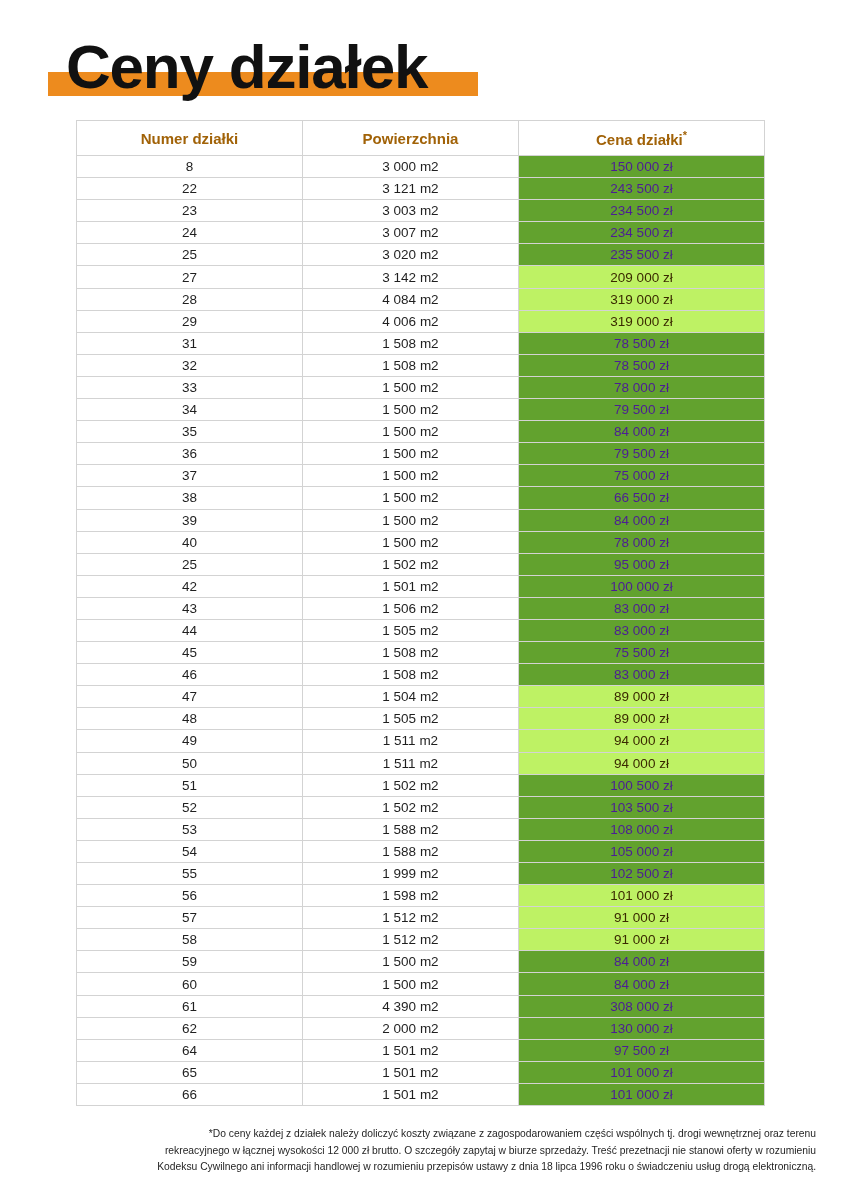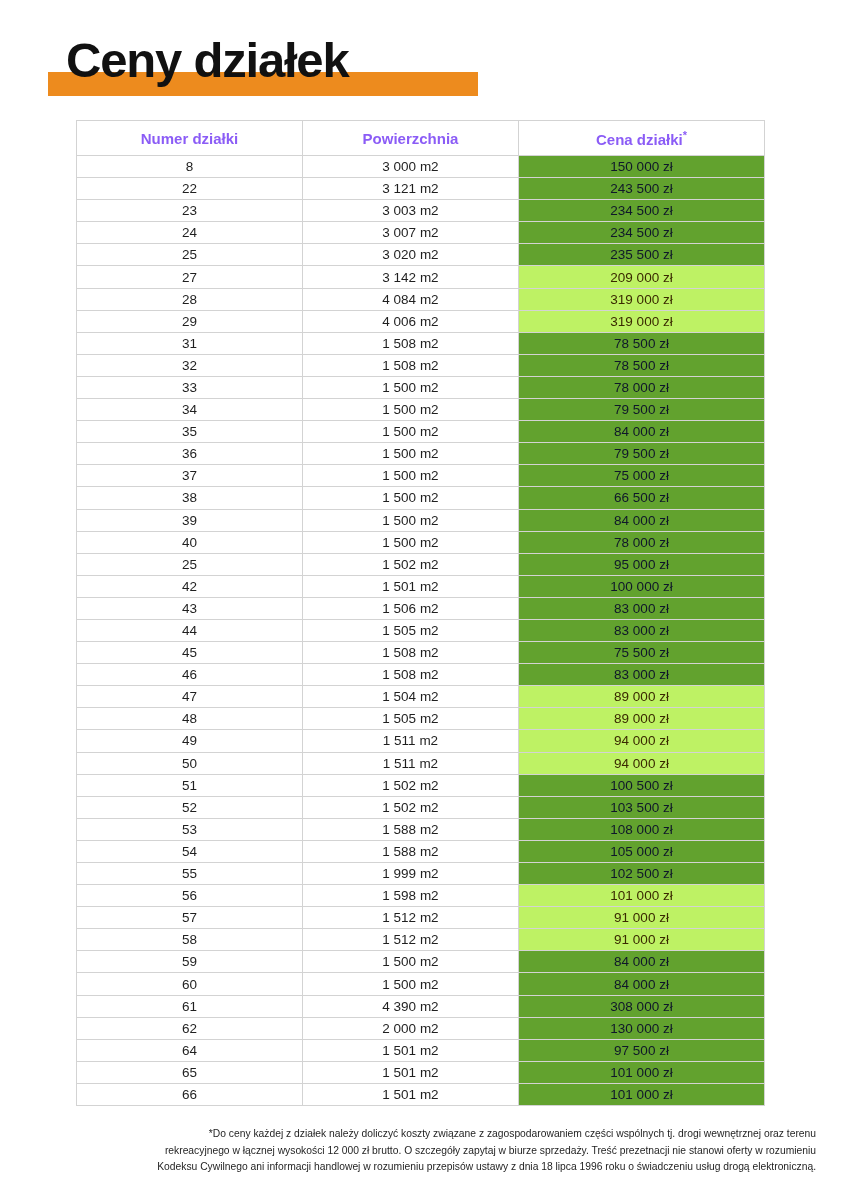--- a/index.html
+++ b/index.html
@@ -26,21 +26,21 @@
     left: 48px;
     top: 72px;
     width: 430px;
     height: 24px;
     background: #ED8B1E;
   }
   .title-text {
     position: absolute;
     left: 66px;
     top: 36px;
-    font-size: 49px;
+    font-size: 62px;
     font-weight: bold;
     letter-spacing: -1.2px;
     color: #111111;
     line-height: 1;
     white-space: nowrap;
   }
 
   
   .table-wrap {
     position: absolute;
@@ -64,33 +64,33 @@
     vertical-align: middle;
     padding: 0;
     height: 21.1px;
     font-size: 13.5px;
     color: #1f1f1f;
   }
   table.price-table thead th {
     height: 34px;
     font-size: 15px;
     font-weight: bold;
-    color: #8b5cf6;
+    color: #a16207;
     background: #ffffff;
   }
   table.price-table thead th .star {
     font-size: 11px;
     vertical-align: super;
   }
 
   td.price {
     border-left: 1px solid #d3d3d3;
     border-right: 1px solid #d3d3d3;
   }
-  td.price.green  { background: #62A22E; color: #0f172a; }
+  td.price.green  { background: #62A22E; color: #4c1d95; }
   td.price.orange { background: #bef264; color: #3a2a00; }
 
   
   .footnote {
     position: absolute;
     left: 36px;
     top: 1126px;
     width: 780px;
     font-size: 10.3px;
     line-height: 16.5px;

